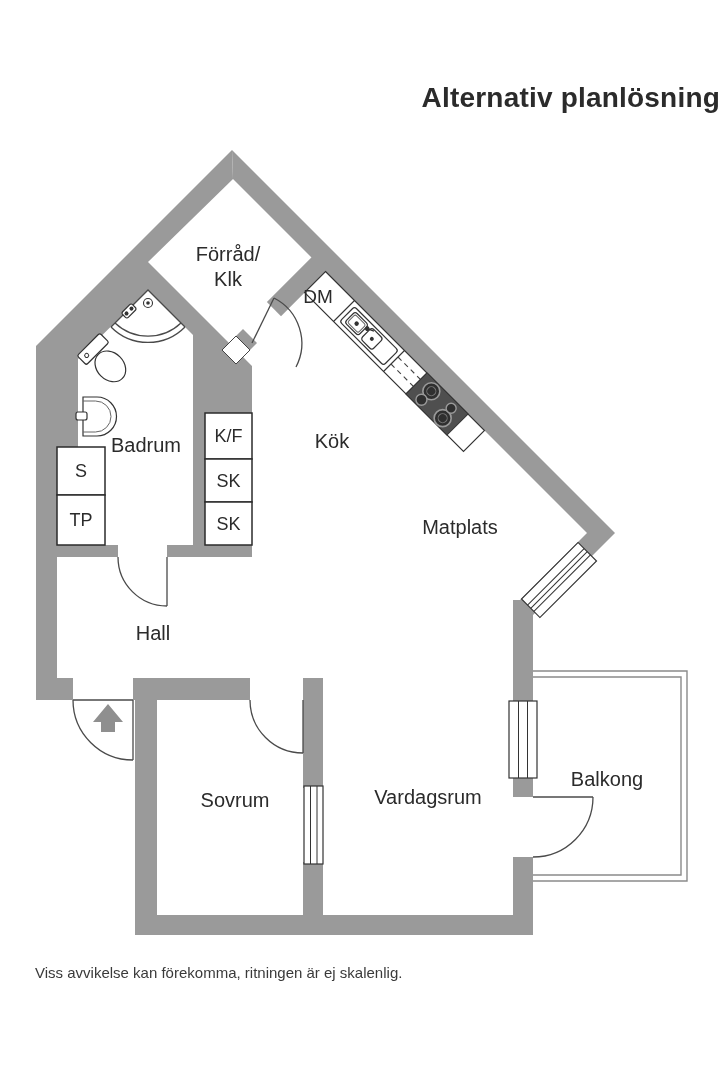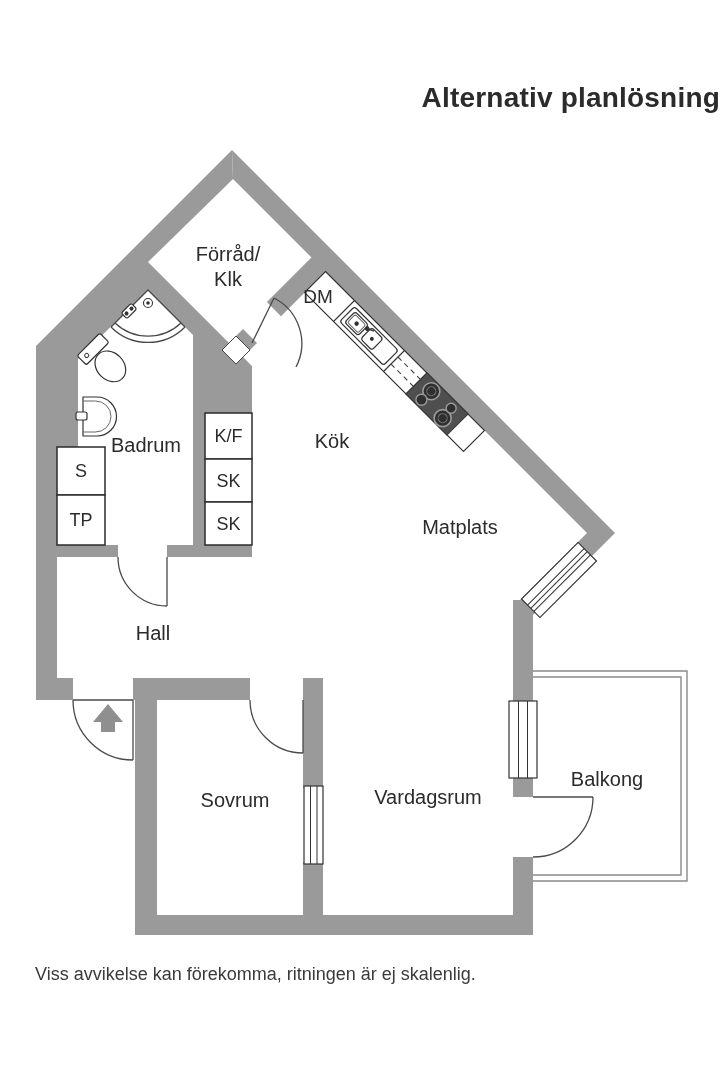--- a/index.html
+++ b/index.html
@@ -6,21 +6,21 @@
   body{
     width:720px;height:1080px;position:relative;background:#ffffff;
     font-family:"Liberation Sans", sans-serif;color:var(--color-text,#2b2b2b);
     overflow:hidden;
   }
   .title{
     position:absolute;top:82px;left:0;width:720px;text-align:right;
     font-size:28px;font-weight:600;letter-spacing:0.2px;color:var(--color-text,#2b2b2b);
   }
   .disclaimer{
-    position:absolute;top:964px;left:35px;font-size:18px;color:#3a3a3a;
+    position:absolute;top:964px;left:35px;font-size:15px;color:#3a3a3a;
   }
   svg.plan{position:absolute;top:0;left:0;}
   svg text{
     font-family:"Liberation Sans", sans-serif;
     fill:var(--color-text,#2b2b2b);
   }
   .room-label{font-size:20px;}
   .room-label-sm{font-size:19px;}
   .closet-label{font-size:18px;}
   .wall{fill:var(--color-wall,#9a9a9a);stroke:none;}

